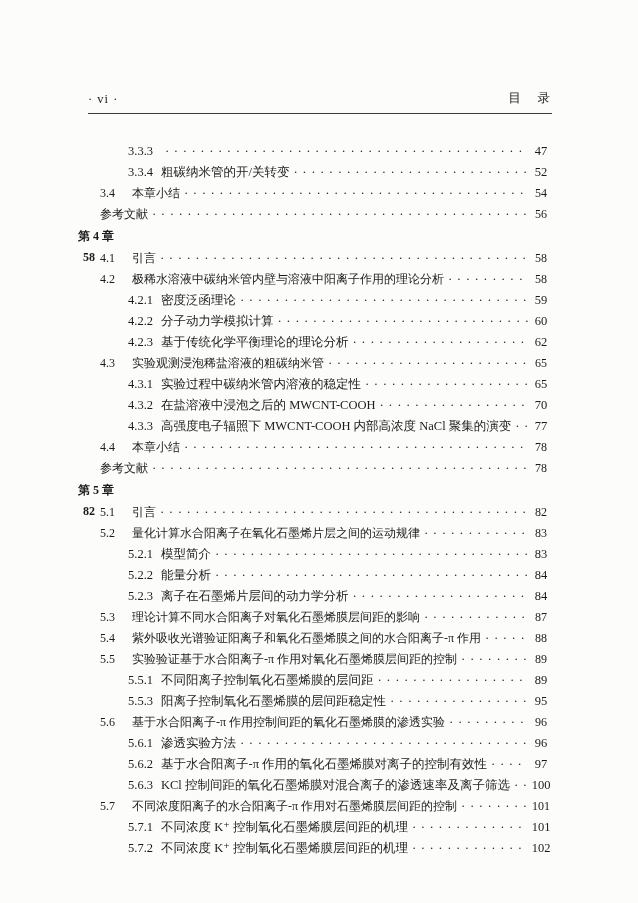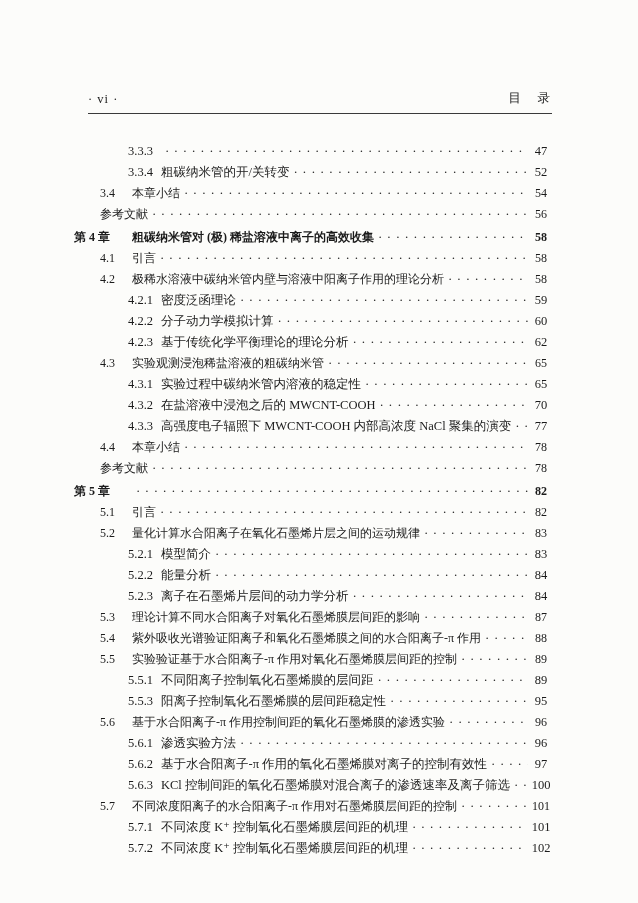--- a/index.html
+++ b/index.html
@@ -33,21 +33,21 @@
   }
   .toc { margin-top: 26px; }
   .toc-row {
     display: flex;
     align-items: baseline;
     height: 21px;
     line-height: 21px;
     font-size: 12px;
     white-space: nowrap;
   }
-  .toc-row.level-1 { font-weight: 700; margin-left: -14px; margin-top: 2px; }
+  .toc-row.level-1 { font-weight: 700; margin-left: -14px; margin-top: 2px; flex-direction: column; }
   .toc-row.level-2 { margin-left: 12px; }
   .toc-row.level-3 { margin-left: 40px; font-size: 12.5px; }
   .toc-label { flex: 0 0 auto; }
   .level-1 .toc-label { width: 58px; }
   .level-2 .toc-label { width: 32px; }
   .level-3 .toc-label { width: 33px; }
   .toc-title { flex: 0 1 auto; white-space: nowrap; overflow: hidden; }
   .toc-leader {
     flex: 1 1 8px;
     min-width: 8px;

